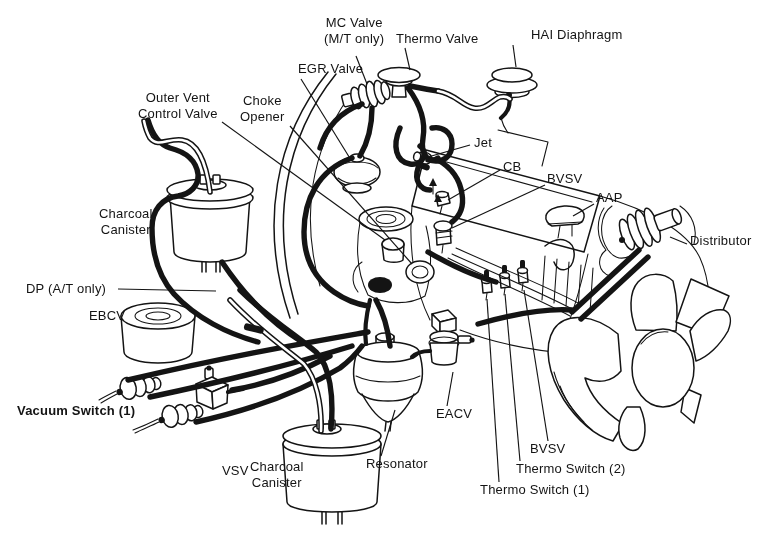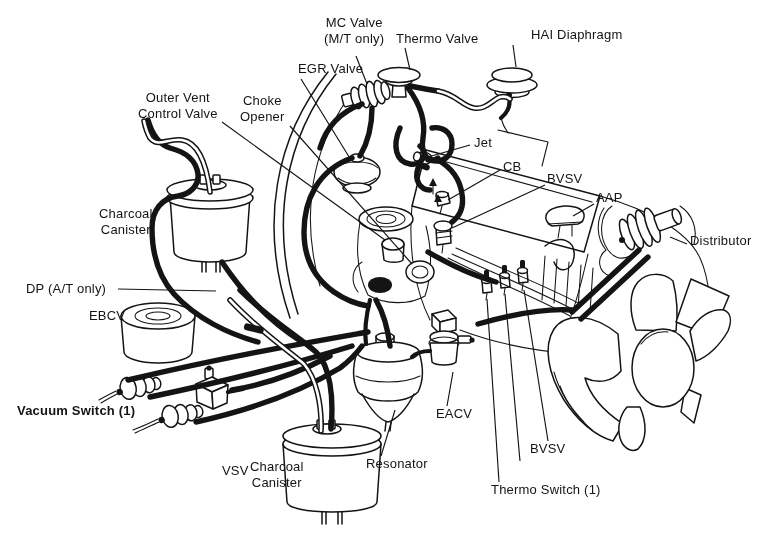--- a/index.html
+++ b/index.html
@@ -389,16 +389,19 @@
   </div>
   <div class="lbl" style="left:366px;top:456px;">
     <span>Resonator</span>
   </div>
   <div class="lbl" style="left:436px;top:406px;">
     <span>EACV</span>
   </div>
   <div class="lbl" style="left:530px;top:441px;">
     <span>BVSV</span>
   </div>
-  <div class="lbl" style="left:491px;top:482px;">
+  <div class="lbl" style="left:516px;top:461px;">
+    <span>Thermo Switch (2)</span>
+  </div>
+  <div class="lbl" style="left:480px;top:482px;">
     <span>Thermo Switch (1)</span>
   </div>
 </div>
 
 </body></html>

